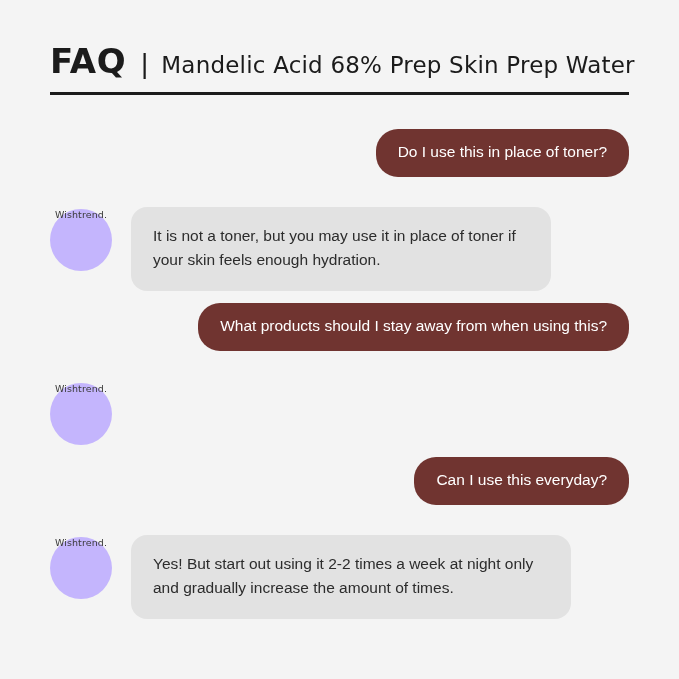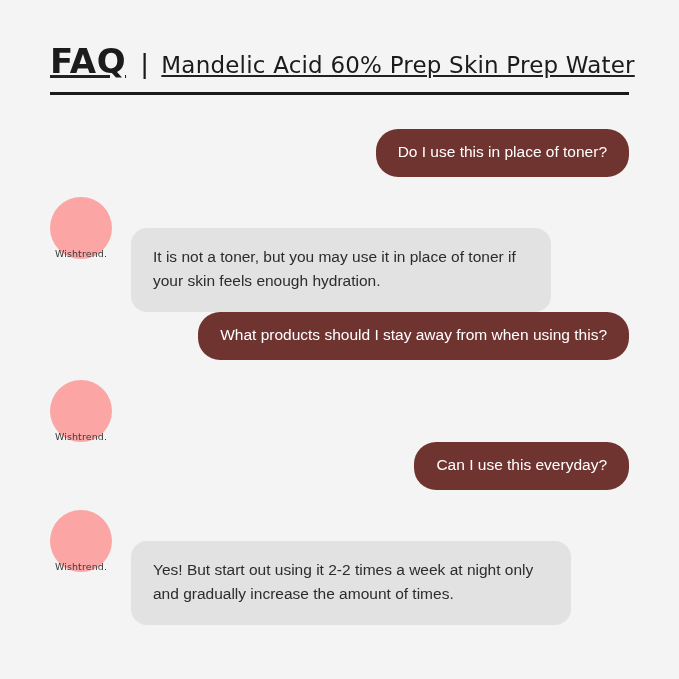--- a/index.html
+++ b/index.html
@@ -19,21 +19,20 @@
     width: 679px;
     height: 679px;
     box-sizing: border-box;
     padding: 44px 50px 0 50px;
   }
   
   .header {
     display: flex;
     align-items: baseline;
     white-space: nowrap;
-    text-decoration: underline;
   }
   .faq-label {
     font-family: "DejaVu Sans", sans-serif;
     font-weight: bold;
     font-size: 34px;
     letter-spacing: 0.5px;
     color: #1b1b1b;
     line-height: 1;
   }
   .header-divider-bar {
@@ -55,20 +54,21 @@
     margin-top: 14px;
     height: 3px;
     background: #1b1b1b;
     width: 100%;
   }
   
   .chat {
     margin-top: 34px;
     display: flex;
     flex-direction: column;
+    gap: 12px;
   }
   .row {
     display: flex;
     width: 100%;
   }
   .row.question {
     justify-content: flex-end;
   }
   .row.answer {
     justify-content: flex-start;
@@ -81,60 +81,59 @@
     padding: 13px 22px 14px 22px;
     font-size: 15.5px;
     line-height: 1.35;
     max-width: 470px;
     box-sizing: border-box;
   }
   .avatar {
     width: 62px;
     height: 62px;
     border-radius: 50%;
-    background: #fca5a5;
+    background: #c4b5fd;
     flex: 0 0 auto;
     display: flex;
-    align-items: flex-end;
+    align-items: flex-start;
     justify-content: center;
     margin-right: 19px;
     margin-top: 2px;
   }
   .avatar-text {
     font-family: "DejaVu Sans", sans-serif;
     font-size: 9.5px;
     color: #3a3a3a;
     letter-spacing: 0.1px;
   }
   .bubble-a {
     background: #e2e2e2;
     color: #2c2c2c;
     border-radius: 16px;
     padding: 17px 26px 19px 22px;
     font-size: 15.5px;
     line-height: 1.55;
     max-width: 420px;
     box-sizing: border-box;
-    margin-top: 33px;
   }
   .bubble-a.wide {
     max-width: 440px;
   }
   .gap-a { margin-top: 18px; }
   .gap-q { }
 </style>
 </head>
 <body>
 
 <div class="page">
 
   <div class="header">
     <span class="faq-label">FAQ</span>
     <span class="header-divider-bar">|</span>
-    <span class="header-title">Mandelic Acid  60% Prep Skin Prep Water</span>
+    <span class="header-title">Mandelic Acid  68% Prep Skin Prep Water</span>
   </div>
   <div class="rule"></div>
 
   <div class="chat">
 
     <div class="row question">
       <div class="bubble-q">Do I use this in place of toner?</div>
     </div>
     <div class="row answer gap-a">
       <div class="avatar">

